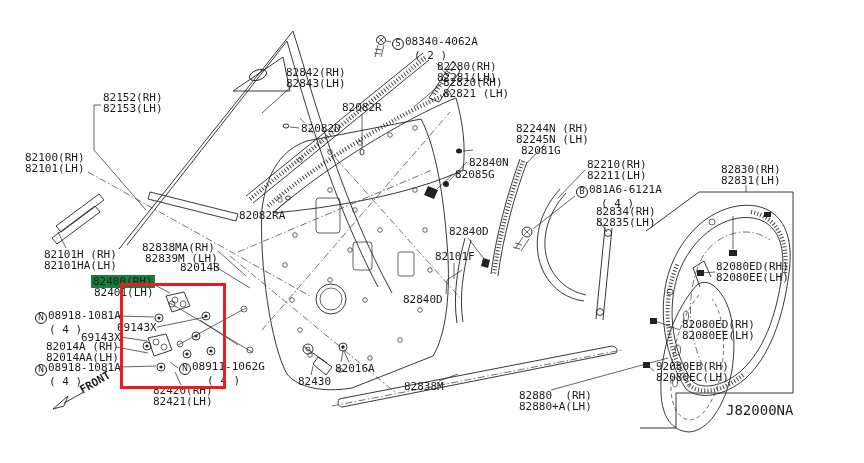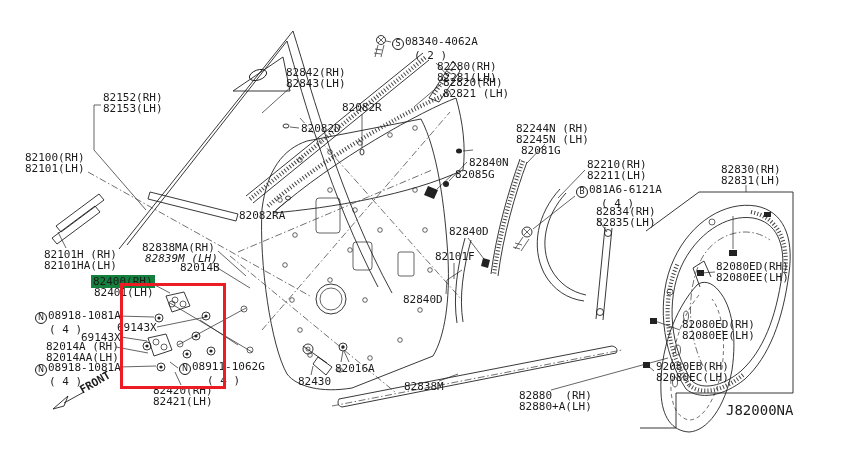--- a/index.html
+++ b/index.html
@@ -253,21 +253,21 @@
       <div class="lbl" style="left: 475px; top: 145px; margin-left: 46px;"><div class="row"><span>82081G</span></div></div>
       <div class="lbl" style="left: 469px; top: 157px;"><div class="row"><span>82840N</span></div></div>
       <div class="lbl" style="left: 455px; top: 169px;"><div class="row"><span>82085G</span></div></div>
       <div class="lbl" style="left: 587px; top: 159px;"><div class="row"><span>82210(RH)</span></div><div class="row"><span>82211(LH)</span></div></div>
       <div class="lbl" style="left: 576px; top: 184px;"><div class="row"><span class="circ">B</span><span>081A6-6121A</span></div><div class="row" style="padding-left: 25px;"><span>( 4 )</span></div></div>
       <div class="lbl" style="left: 596px; top: 206px;"><div class="row"><span>82834(RH)</span></div><div class="row"><span>82835(LH)</span></div></div>
       <div class="lbl" style="left: 721px; top: 164px;"><div class="row"><span>82830(RH)</span></div><div class="row"><span>82831(LH)</span></div></div>
       <div class="lbl" style="left: 716px; top: 261px;"><div class="row"><span>82080ED(RH)</span></div><div class="row"><span>82080EE(LH)</span></div></div>
       <div class="lbl" style="left: 682px; top: 319px;"><div class="row"><span>82080ED(RH)</span></div><div class="row"><span>82080EE(LH)</span></div></div>
       <div class="lbl" style="left: 656px; top: 361px;"><div class="row"><span>92080EB(RH)</span></div><div class="row"><span>82080EC(LH)</span></div></div>
-      <div class="lbl" style="left: 142px; top: 242px;"><div class="row"><span>82838MA(RH)</span></div><div class="row" style="padding-left: 3px; font-style: italic;"><span>82839M (LH)</span></div></div>
+      <div class="lbl" style="left: 142px; top: 242px;"><div class="row"><span>82838MA(RH)</span></div><div class="row" style="padding-left: 3px;"><span>82839M (LH)</span></div></div>
       <div class="lbl" style="left: 180px; top: 262px;"><div class="row"><span>82014B</span></div></div>
       <div class="lbl" style="left: 91px; top: 276px;"><div class="row"><span class="hl" style="background: #15803d;">82400(RH)</span></div><div class="row" style="padding-left: 3px;"><span>82401(LH)</span></div></div>
       <div class="lbl" style="left: 35px; top: 310px;"><div class="row"><span class="circ">N</span><span>08918-1081A</span></div><div class="row" style="padding-left: 14px;"><span>( 4 )</span></div></div>
       <div class="lbl" style="left: 117px; top: 322px;"><div class="row"><span>69143X</span></div></div>
       <div class="lbl" style="left: 81px; top: 332px;"><div class="row"><span>69143X</span></div></div>
       <div class="lbl" style="left: 46px; top: 341px;"><div class="row"><span>82014A (RH)</span></div><div class="row"><span>82014AA(LH)</span></div></div>
       <div class="lbl" style="left: 35px; top: 362px;"><div class="row"><span class="circ">N</span><span>08918-1081A</span></div><div class="row" style="padding-left: 14px;"><span>( 4 )</span></div></div>
       <div class="lbl" style="left: 179px; top: 361px;"><div class="row"><span class="circ">N</span><span>08911-1062G</span></div><div class="row" style="padding-left: 28px;"><span>( 4 )</span></div></div>
       <div class="lbl" style="left: 153px; top: 385px;"><div class="row"><span>82420(RH)</span></div><div class="row"><span>82421(LH)</span></div></div>
       <div class="lbl" style="left: 298px; top: 376px;"><div class="row"><span>82430</span></div></div>

